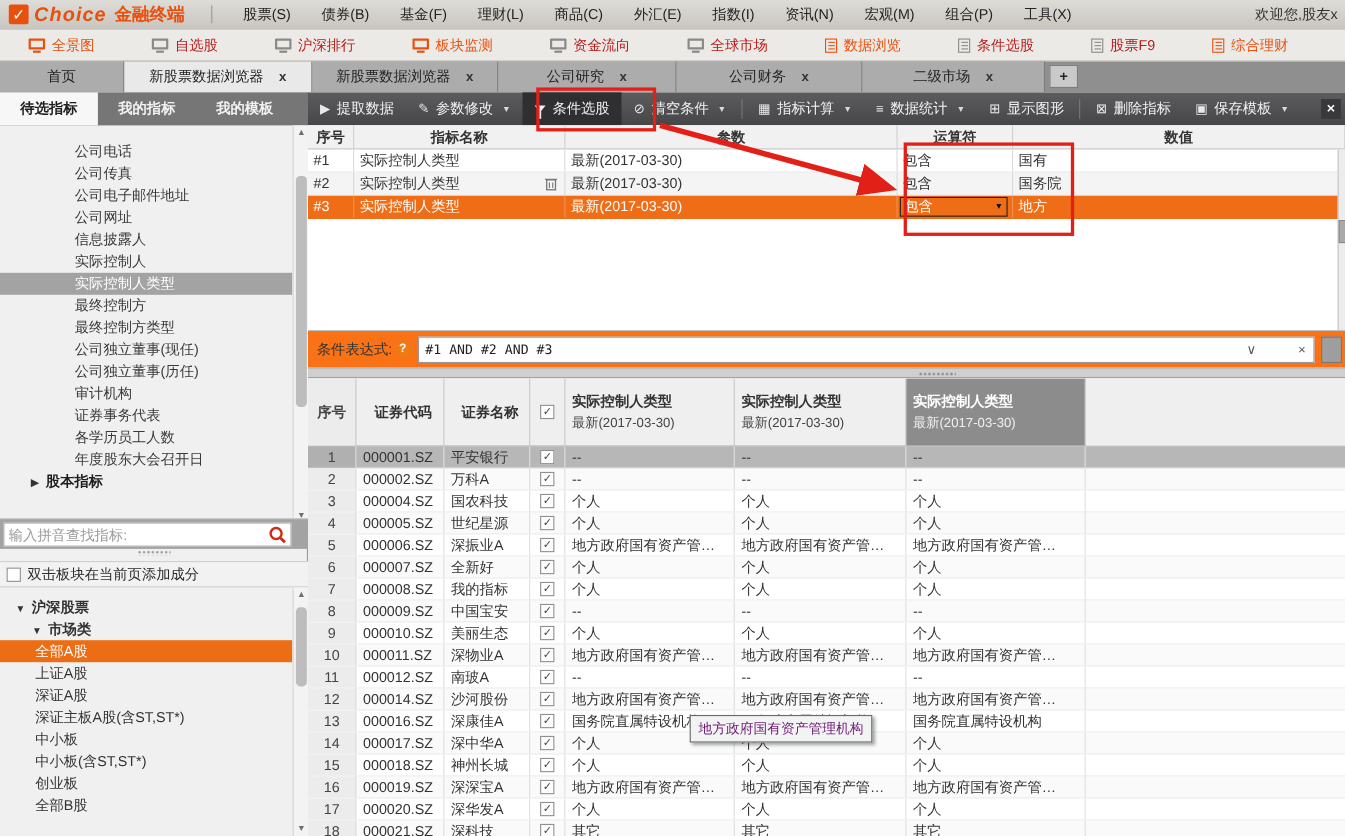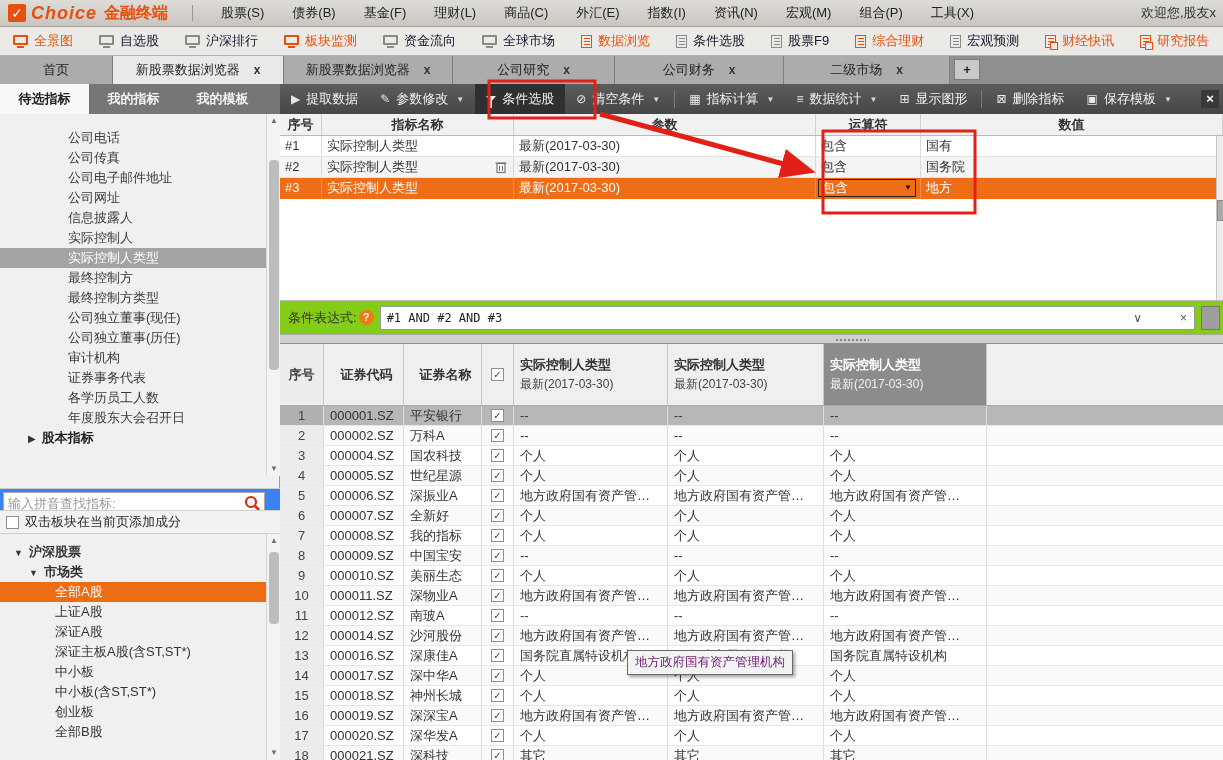--- a/index.html
+++ b/index.html
@@ -16,22 +16,22 @@
   .logo-text { color:#e8500e; font-size:18px; font-weight:bold; font-style:italic; letter-spacing:1px; }
   .logo-suffix { color:#e8500e; font-size:16px; font-weight:bold; margin-left:2px; }
   .menu-sep { width:1px; height:16px; background:#9b9892; margin:0 14px; }
   .menu-items { display:flex; }
   .menu-item { padding:0 14px; line-height:26px; color:#222; cursor:default; white-space:nowrap; }
   .welcome { margin-left:auto; padding-right:0; color:#333; white-space:nowrap; overflow:hidden; width:82px; }
 
   
   .quickbar { position:absolute; left:0; top:27px; width:1223px; height:29px;
     background:#eceae7; border-bottom:1px solid #b5b2ad; display:flex; align-items:center; overflow:hidden; }
-  .qitem { display:flex; align-items:center; gap:6px; padding:0 13px; white-space:nowrap; cursor:default; }
-  .qitem .qlabel { color:#0f172a; }
+  .qitem { display:flex; align-items:center; gap:6px; padding:0 26px; white-space:nowrap; cursor:default; }
+  .qitem .qlabel { color:#b91c1c; }
   .qitem.active .qlabel { color:#e8500e; }
   .qicon { display:inline-block; position:relative; color:#8a8a8a; }
   .qitem.active .qicon { color:#e8500e; }
   .qicon.monitor { width:15px; height:10px; border:2px solid currentColor; border-radius:1px; margin-top:-3px; }
   .qicon.monitor::after { content:""; position:absolute; left:2px; bottom:-5px; width:7px; height:2px; background:currentColor; }
   .qicon.document, .qicon.news, .qicon.calendar { width:11px; height:13px; border:1px solid currentColor;
     background:
       linear-gradient(currentColor,currentColor) 2px 2px/6px 1px no-repeat,
       linear-gradient(currentColor,currentColor) 2px 5px/6px 1px no-repeat,
       linear-gradient(currentColor,currentColor) 2px 8px/6px 1px no-repeat; }
@@ -55,35 +55,35 @@
   .ind-list { position:absolute; left:0; top:30px; width:266px; height:362px; overflow:hidden; padding-top:14px; }
   .ind-item { height:20px; line-height:20px; padding-left:68px; color:#3a3a3a; white-space:nowrap; cursor:pointer; }
   .ind-item.selected { background:#a3a3a3; color:#fff; }
   .ind-item.group { padding-left:28px; font-weight:bold; color:#1e1e1e; }
   .ind-item.group .tri { display:inline-block; margin-right:6px; font-size:10px; color:#333; }
   .vscroll { position:absolute; width:14px; background:#f3f3f3; border-left:1px solid #d4d4d4; }
   .vscroll .arr { position:absolute; left:0; width:14px; height:14px; font-size:8px; color:#6f6f6f; text-align:center; line-height:14px; }
   .vscroll .thumb { position:absolute; left:2px; width:10px; background:#bdbdbd; border-radius:4px; }
   .sb-list { left:266px; top:30px; height:362px; }
   .sb-tree { left:266px; top:450px; height:226px; }
-  .search-row { position:absolute; left:0; top:404px; width:280px; height:28px; background:#3b82f6; border-top:1px solid #cfcfcf; }
+  .search-row { position:absolute; left:0; top:387px; width:280px; height:28px; background:#a3a3a3; border-top:1px solid #cfcfcf; }
   .search-box { position:absolute; left:3px; top:3px; width:262px; height:22px; background:#fff; border:1px solid #a8a8a8; display:flex; align-items:center; }
   .search-box input { flex:1; border:none; outline:none; padding:0 4px; font-size:13px; color:#333; background:transparent; font-family:inherit; }
   .search-box input::placeholder { color:#9a9a9a; }
   .grip-dots { position:absolute; left:125px; top:28px; width:30px; height:5px;
     background:radial-gradient(circle,#9a9a9a 1px,transparent 1.2px) 0 0/4px 4px; }
   .chk-row { position:absolute; left:0; top:426px; width:280px; height:24px; background:#f2f2f2;
     border-top:1px solid #cfcfcf; border-bottom:1px solid #cfcfcf; display:flex; align-items:center; gap:6px; padding-left:6px; }
   .chk-box { width:13px; height:13px; background:#fff; border:1px solid #8f8f8f; display:inline-block; }
   .tree { position:absolute; left:0; top:450px; width:266px; height:226px; overflow:hidden; padding-top:8px; }
   .tree-item { height:20px; line-height:20px; color:#333; white-space:nowrap; cursor:pointer; }
   .tree-item .tri { display:inline-block; font-size:9px; color:#333; margin-right:6px; }
   .tree-item.lv1 { padding-left:14px; font-weight:bold; }
   .tree-item.lv2 { padding-left:29px; font-weight:bold; }
-  .tree-item.lv3 { padding-left:55px; }
+  .tree-item.lv3 { padding-left:32px; }
   .tree-item.selected { background:#ed6d15; color:#fff; }
 
   
   .main { position:absolute; left:280px; top:84px; width:943px; height:676px; background:#fff; }
 
   .mtoolbar { position:absolute; left:0; top:0; width:943px; height:30px;
     background:linear-gradient(#5c5c5e,#464648); display:flex; align-items:center; color:#f2f2f2; }
   .mbtn { display:flex; align-items:center; gap:6px; padding:0 11px; height:30px; white-space:nowrap; cursor:pointer; }
   .mbtn .micon { font-size:12px; color:#e9e9e9; }
   .mbtn .dd { font-size:8px; margin-left:2px; color:#d9d9d9; }
@@ -106,21 +106,21 @@
   .crow.sel > div { border-right-color:#f29050; }
   .c-seq { width:42px; } .c-ind { width:192px; } .c-par { width:302px; } .c-op { width:105px; } .c-val { flex:1; }
   .trash { position:absolute; right:6px; top:3px; width:12px; height:14px; }
   .op-dd { position:absolute; left:2px; top:1px; right:4px; height:18px; border:1px solid #222;
     line-height:16px; padding-left:3px; color:#fff; display:flex; align-items:center; }
   .op-dd .dda { margin-left:auto; font-size:8px; color:#111; padding-right:3px; }
   .cond-scroll { position:absolute; right:0; top:22px; width:7px; height:164px; background:#ececec; border-left:1px solid #c4c4c4; }
   .cond-scroll .tmb { position:absolute; left:0; top:64px; width:7px; height:21px; background:#a9a9a9; border:1px solid #8a8a8a; }
 
   
-  .expr { position:absolute; left:0; top:216px; width:943px; height:34px; background:#84cc16;
+  .expr { position:absolute; left:0; top:216px; width:943px; height:34px; background:#f97316;
     border-top:1px solid #bdbdbd; display:flex; align-items:center; }
   .expr-label { margin-left:8px; color:#333; }
   .help-ic { width:15px; height:15px; border-radius:50%; background:#f07a12; color:#fff; font-weight:bold;
     font-size:11px; text-align:center; line-height:15px; margin:0 6px 0 2px; }
   .expr-input { width:815px; height:24px; background:#fff; border:1px solid #9a9a9a; display:flex; align-items:center;gap:26px; }
   .expr-input .val { flex:1; padding-left:6px; font-family:"DejaVu Sans Mono","Liberation Mono",monospace; font-size:12px; color:#222; }
   .expr-input .ic { width:20px; text-align:center; color:#555; font-size:12px; cursor:pointer; }
   .expr-btn { width:19px; height:24px; background:#9e9e9e; border:1px solid #777; margin-left:6px; cursor:pointer; }
 
   .hsplit { position:absolute; left:0; top:250px; width:943px; height:10px; background:#cfcfcf;

